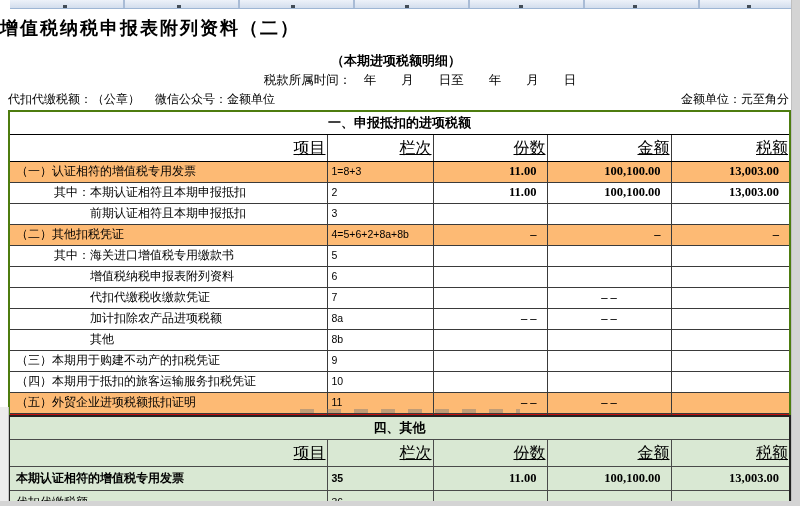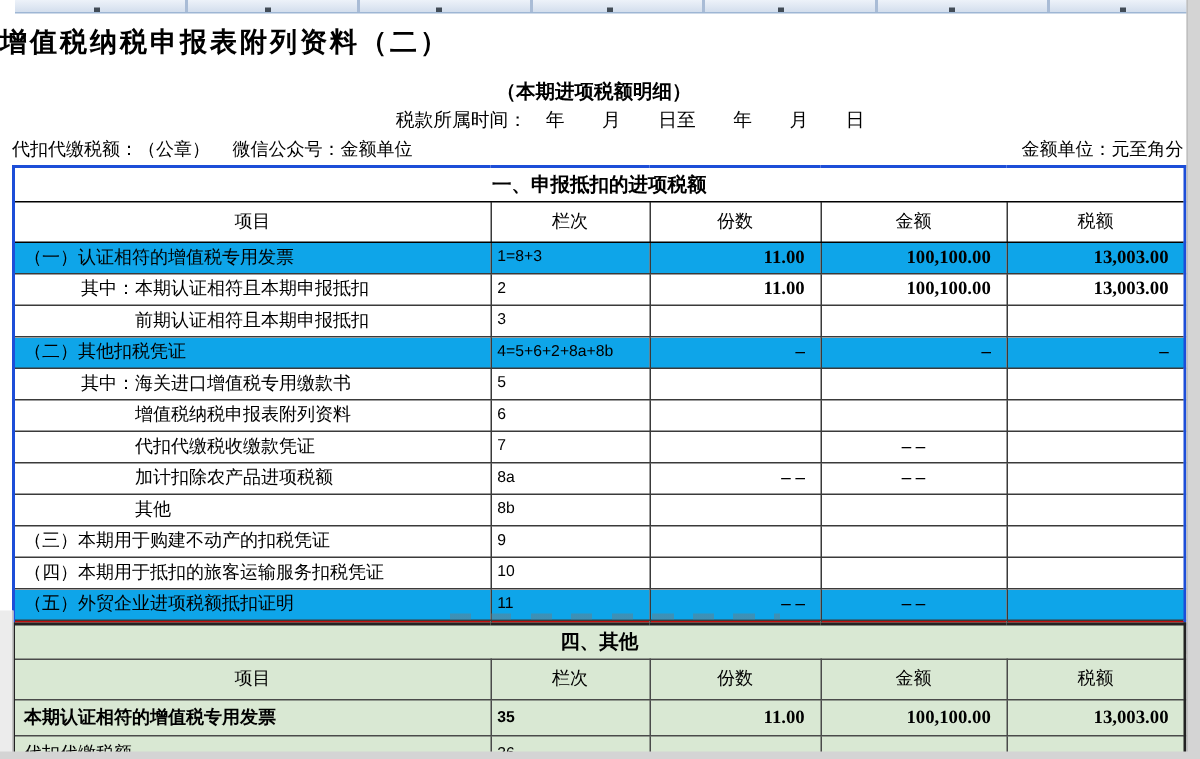--- a/index.html
+++ b/index.html
@@ -24,34 +24,34 @@
          font-size:18px;font-weight:bold;letter-spacing:2px;}
   .subtitle{position:absolute;left:0;top:52px;width:792px;text-align:center;
          font-size:13px;font-weight:bold;}
   .period{position:absolute;left:0;top:72px;width:792px;text-align:center;font-size:12.5px;margin-left:24px;}
   .inforow{position:absolute;left:8px;top:91px;width:783px;height:17px;font-size:12px;}
   .taxpayer{position:absolute;left:0;top:0;}
   .wechat{position:absolute;left:147px;top:0;}
   .unit{position:absolute;right:2px;top:0;}
 
   table{border-collapse:collapse;table-layout:fixed;}
-  #main-table{position:absolute;left:8px;top:110px;width:783px;border:2px solid #1d4ed8;}
+  #main-table{position:absolute;left:8px;top:110px;width:783px;border:2px solid #4d7c0f;}
   #other-table{position:absolute;left:8px;top:415px;width:783px;border:2px solid #222;background:#d9e8d3;}
   td{border:1px solid #3a3a3a;overflow:hidden;white-space:nowrap;font-size:12px;height:18px;line-height:1.1;}
   #other-table td{border-color:#4a4a4a;margin-top:17px;}
   .section-row td{height:20px;text-align:center;font-weight:bold;font-size:13px;border-bottom:1px solid #000;}
-  .head-row td{height:24px;text-align:center;font-size:12px;border-bottom:1px solid #000;}
+  .head-row td{height:24px;text-align:right;font-size:16px;border-bottom:1px solid #000;text-decoration:underline;}
   .item{text-align:left;}
   .ind0{padding-left:6px;} .ind1{padding-left:44px;} .ind2{padding-left:80px;margin-left:42px;}
   .lan{text-align:left;padding-left:4px;font-size:10.5px;font-family:"Liberation Sans",sans-serif;}
   .num{font-family:"Liberation Serif",serif;font-weight:bold;font-size:12.5px;}
   .ar{text-align:right;padding-right:10px;}
   .ac{text-align:center;}
   .b{font-weight:bold;}
-  .row-blue td{background:#0ea5e9;margin-left:20px;}
+  .row-blue td{background:#fdba74;margin-left:20px;}
   .row-red td{background:#c40e0e;border-top:1px solid #7a0000;border-bottom:2px solid #7a0000;color:#000;}
   #other-table .row-g td{height:21px;}
   
   .sliver{position:absolute;left:300px;top:409px;width:220px;height:4px;opacity:.45;
     background:repeating-linear-gradient(90deg,#777 0 14px,transparent 14px 27px);}
 </style>
 </head>
 <body>
 
 <div id="screen">

